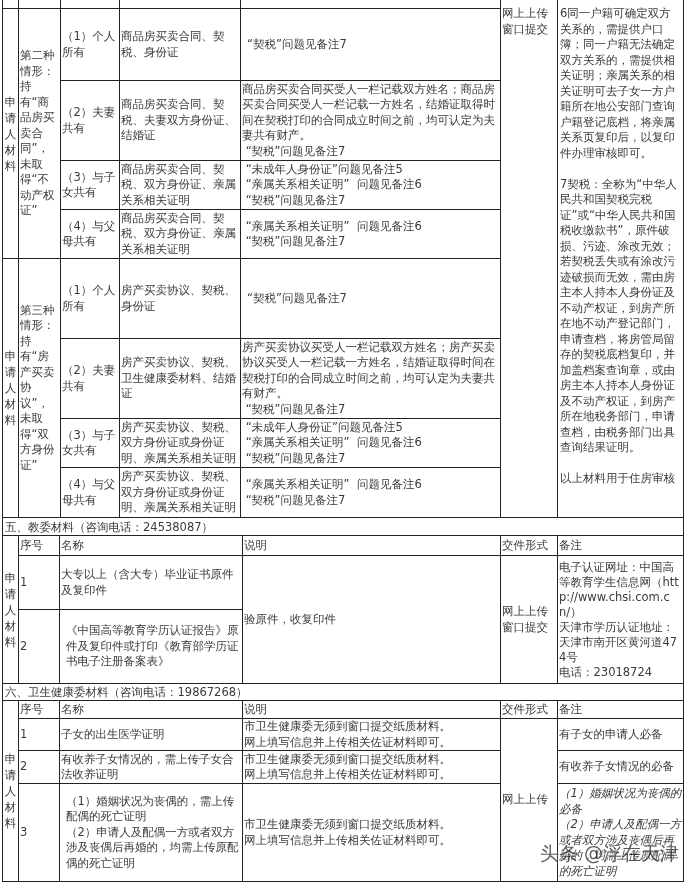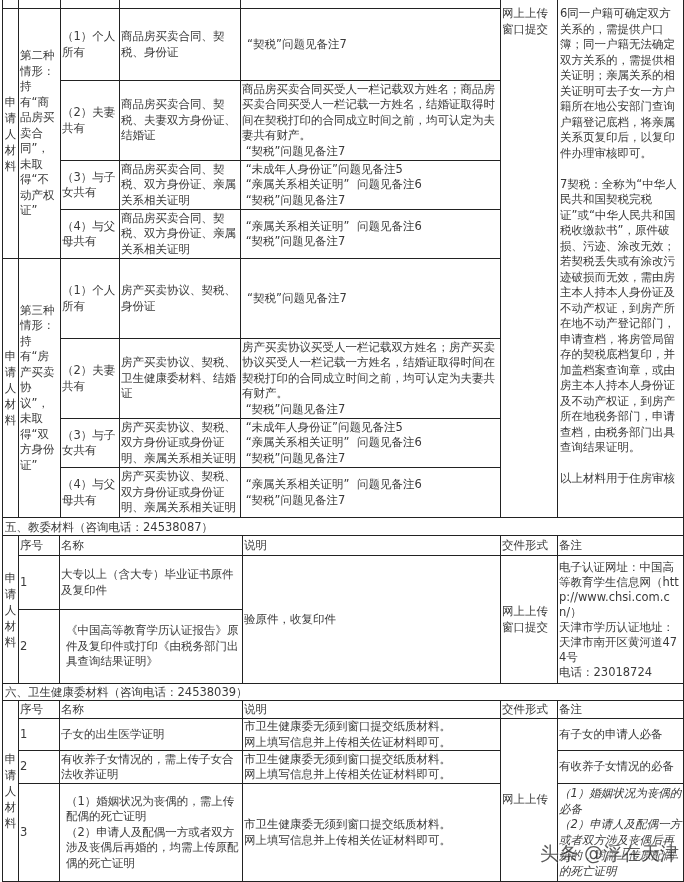--- a/index.html
+++ b/index.html
@@ -135,37 +135,37 @@
     <td>大专以上（含大专）毕业证书原件及复印件</td>
     <td rowspan="2">验原件，收复印件</td>
     <td rowspan="2">网上上传
 窗口提交</td>
     <td rowspan="2" class="tight">电子认证网址：中国高等教育学生信息网（http://www.chsi.com.cn/）
 天津市学历认证地址：天津市南开区黄河道474号
 电话：23018724</td>
   </tr>
   <tr style="height:74px">
     <td>2</td>
-    <td style="padding-left:6px">《中国高等教育学历认证报告》原件及复印件或打印《由税务部门出具查询结果证明》</td>
+    <td style="padding-left:6px">《中国高等教育学历认证报告》原件及复印件或打印《教育部学历证书电子注册备案表》</td>
   </tr>
 </tbody>
   </table>
 
 <table style="top:683px;">
   <colgroup>
     <col style="width:16px">
       <col style="width:41px">
       <col style="width:183px">
       <col style="width:258px">
       <col style="width:57px">
       <col style="width:126px">
   </colgroup>
   <tbody>
       <tr style="height:17px">
-    <td colspan="6" class="sec-title">六、卫生健康委材料（咨询电话：24538039）</td>
+    <td colspan="6" class="sec-title">六、卫生健康委材料（咨询电话：19867268）</td>
   </tr>
   <tr style="height:18px">
     <td rowspan="4" class="vcol"><span>申
 请
 人
 材
 料</span></td>
     <td>序号</td>
     <td>名称</td>
     <td>说明</td>

